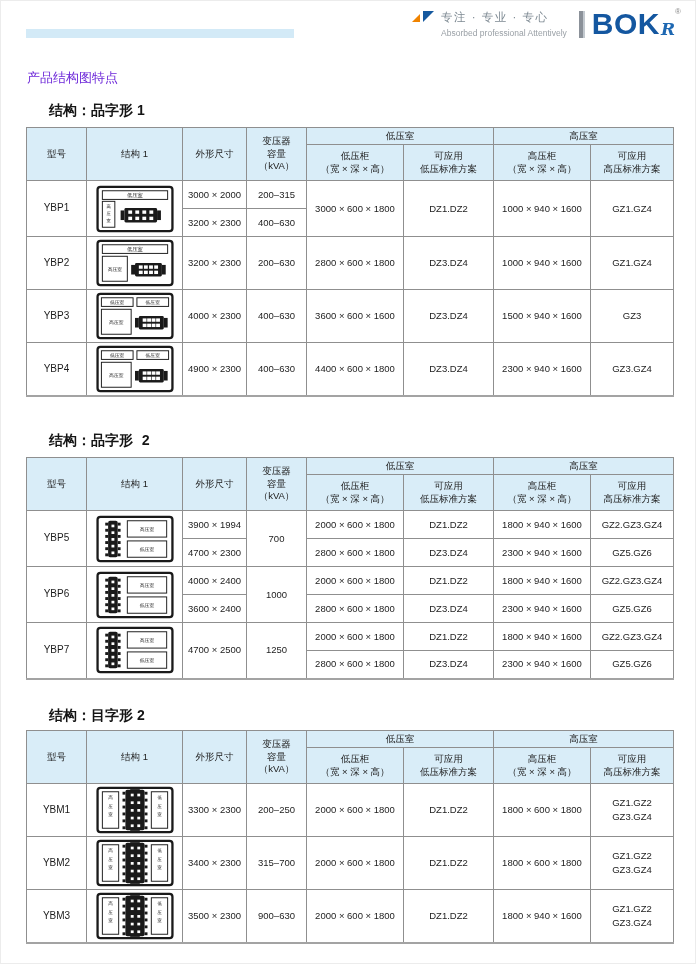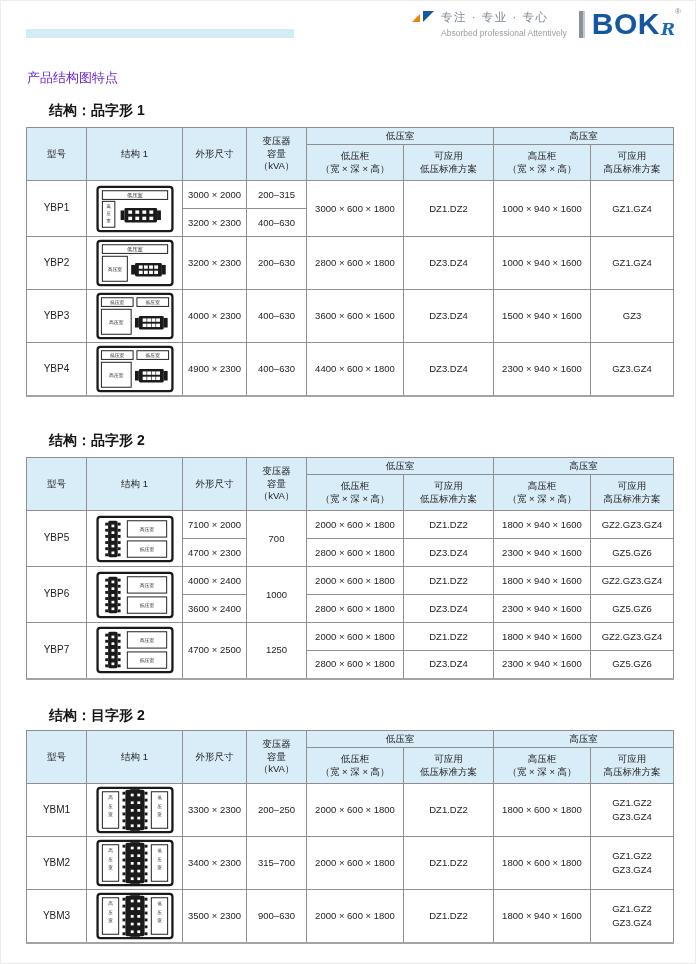--- a/index.html
+++ b/index.html
@@ -19,21 +19,21 @@
   .tagline-cn { font-size:11.5px; color:#7e8a93; letter-spacing:1.5px; }
   .tagline-en { font-size:8.5px; color:#9aa0a6; margin-top:3px; }
   .logo-divider { width:6px; height:27px; border-left:4px solid #8b9199; border-right:2px solid #c3c9cf; margin:0 7px 0 12px; }
   .logo { display:flex; align-items:flex-start; }
   .logo-text { font-size:30px; font-weight:bold; color:#1457a0; line-height:1; letter-spacing:0.5px; }
   .logo-script { font-family:"DejaVu Serif",serif; font-style:italic; font-weight:bold; color:#1e68b2; font-size:17px; margin:12px 0 0 1px; line-height:1; }
   .logo-reg { font-size:8px; color:#8a8a8a; margin-top:-2px; }
   
   .page-title { position:absolute; left:26px; top:68px; font-size:13px; color:#6d28d9; }
   .section-label { position:absolute; left:8px; font-size:14px; font-weight:bold; color:#141414;margin-left:40px; }
-  #sec1 { top:101px; } #sec2 { top:431px; } #sec3 { top:706px; }
+  #sec1 { top:101px; } #sec2 { top:431px;font-family:Liberation Mono, monospace; } #sec3 { top:706px; }
   .tblwrap { position:absolute; left:25px; }
   #tbl1 { top:126px; } #tbl2 { top:456px; } #tbl3 { top:729px; }
   
   table.spec { border-collapse:collapse; width:647px; table-layout:fixed; border-bottom:2px solid #a3a3a3; }
   table.spec th, table.spec td { border:1px solid #8f8f8f; text-align:center; vertical-align:middle; padding:1px 2px; }
   table.spec thead th { background:#d9edf8; font-weight:normal; font-size:9.5px; color:#222; line-height:1.3; }
   table.spec thead tr.h1 { height:17px; }
   table.spec thead tr.h2 { height:36px; }
   table.spec tbody tr { height:28px; }
   table.spec td { font-size:9.5px; color:#1c1c1c; line-height:1.45; }
@@ -311,21 +311,21 @@
                 <rect x="17.5" y="17" width="3" height="2.8" fill="#fff" stroke="none" stroke-width="1"></rect>
                 <rect x="17.5" y="24" width="3" height="2.8" fill="#fff" stroke="none" stroke-width="1"></rect>
                 <rect x="17.5" y="31" width="3" height="2.8" fill="#fff" stroke="none" stroke-width="1"></rect>
                 <rect x="17.5" y="38" width="3" height="2.8" fill="#fff" stroke="none" stroke-width="1"></rect>
                 <rect x="34" y="6" width="41" height="17" fill="#fff" stroke="#1a1a1a" stroke-width="1"></rect>
                 <text x="54.5" y="16.5" font-size="5" text-anchor="middle" fill="#111" font-family="sans-serif">高压室</text>
                 <rect x="34" y="27" width="41" height="17" fill="#fff" stroke="#1a1a1a" stroke-width="1"></rect>
                 <text x="54.5" y="37.5" font-size="5" text-anchor="middle" fill="#111" font-family="sans-serif">低压室</text>
               </svg>
             </td>
-            <td class="cell-dimensions">7100 × 2000</td>
+            <td class="cell-dimensions">3900 × 1994</td>
             <td rowspan="2" class="cell-capacity">700</td>
             <td class="cell-lv-cabinet">2000 × 600 × 1800</td>
             <td class="cell-lv-scheme">DZ1.DZ2</td>
             <td class="cell-hv-cabinet">1800 × 940 × 1600</td>
             <td class="cell-hv-scheme">GZ2.GZ3.GZ4</td>
           </tr>
           <tr>
             <td class="cell-dimensions">4700 × 2300</td>
             <td class="cell-lv-cabinet">2800 × 600 × 1800</td>
             <td class="cell-lv-scheme">DZ3.DZ4</td>

